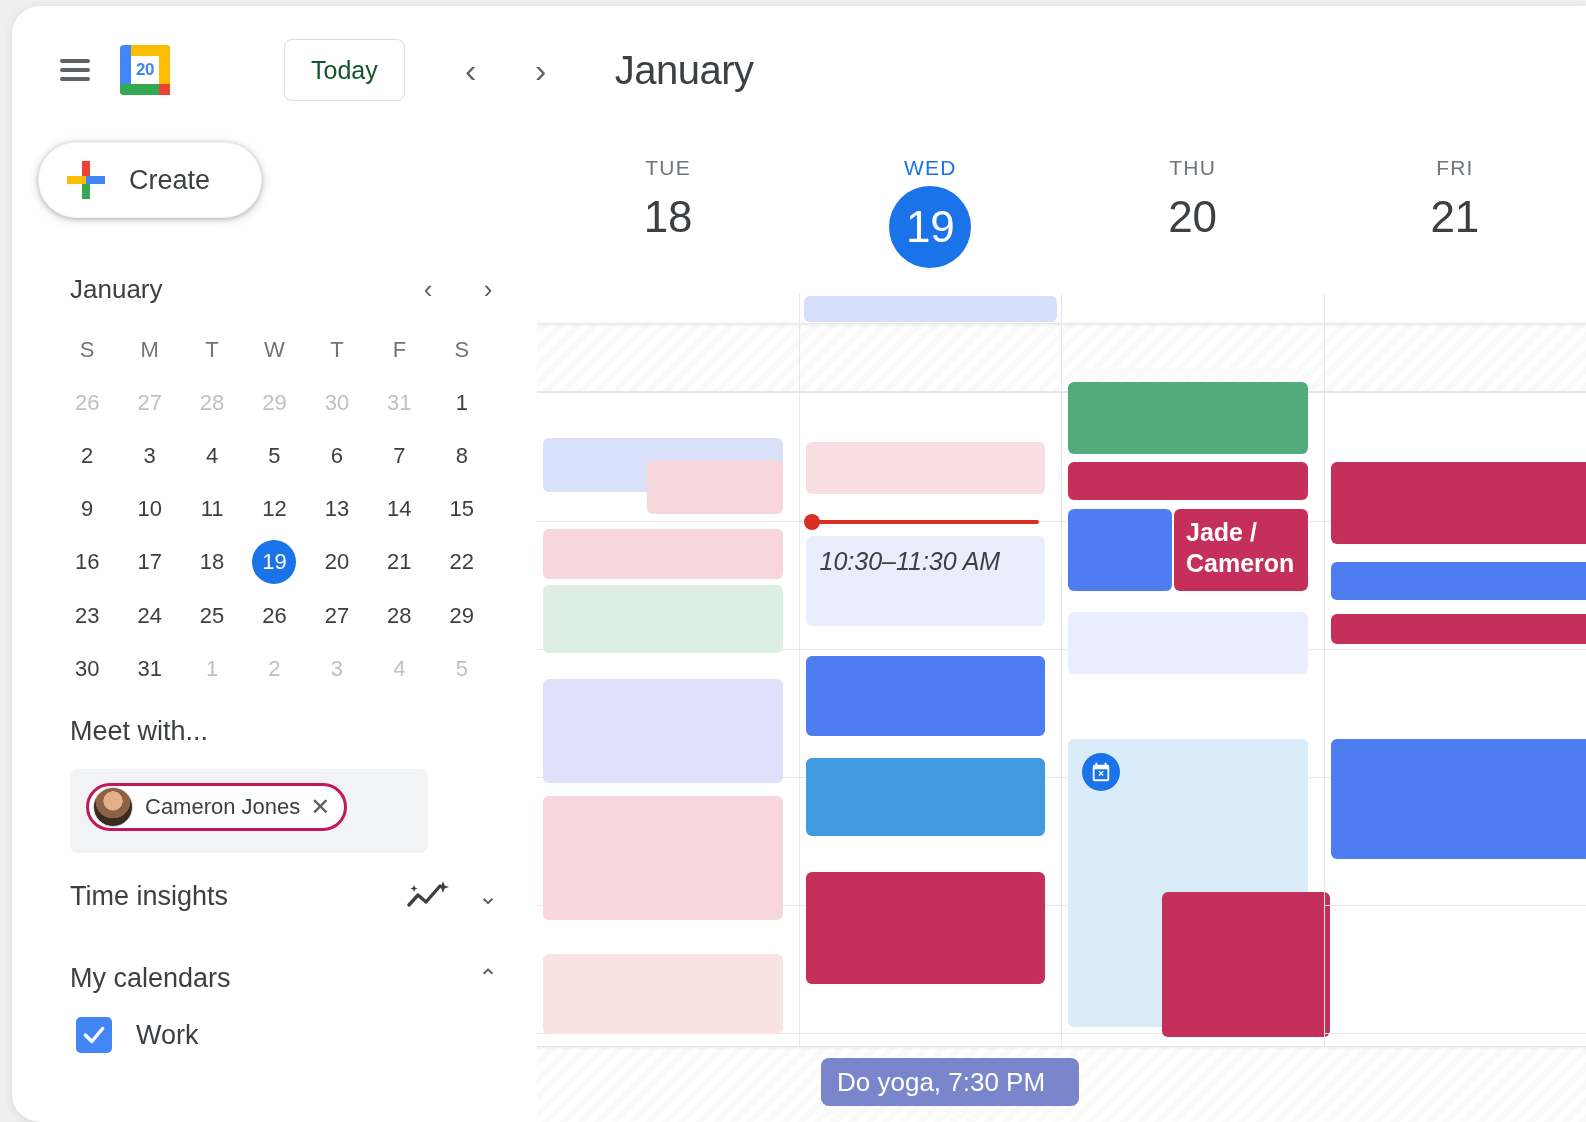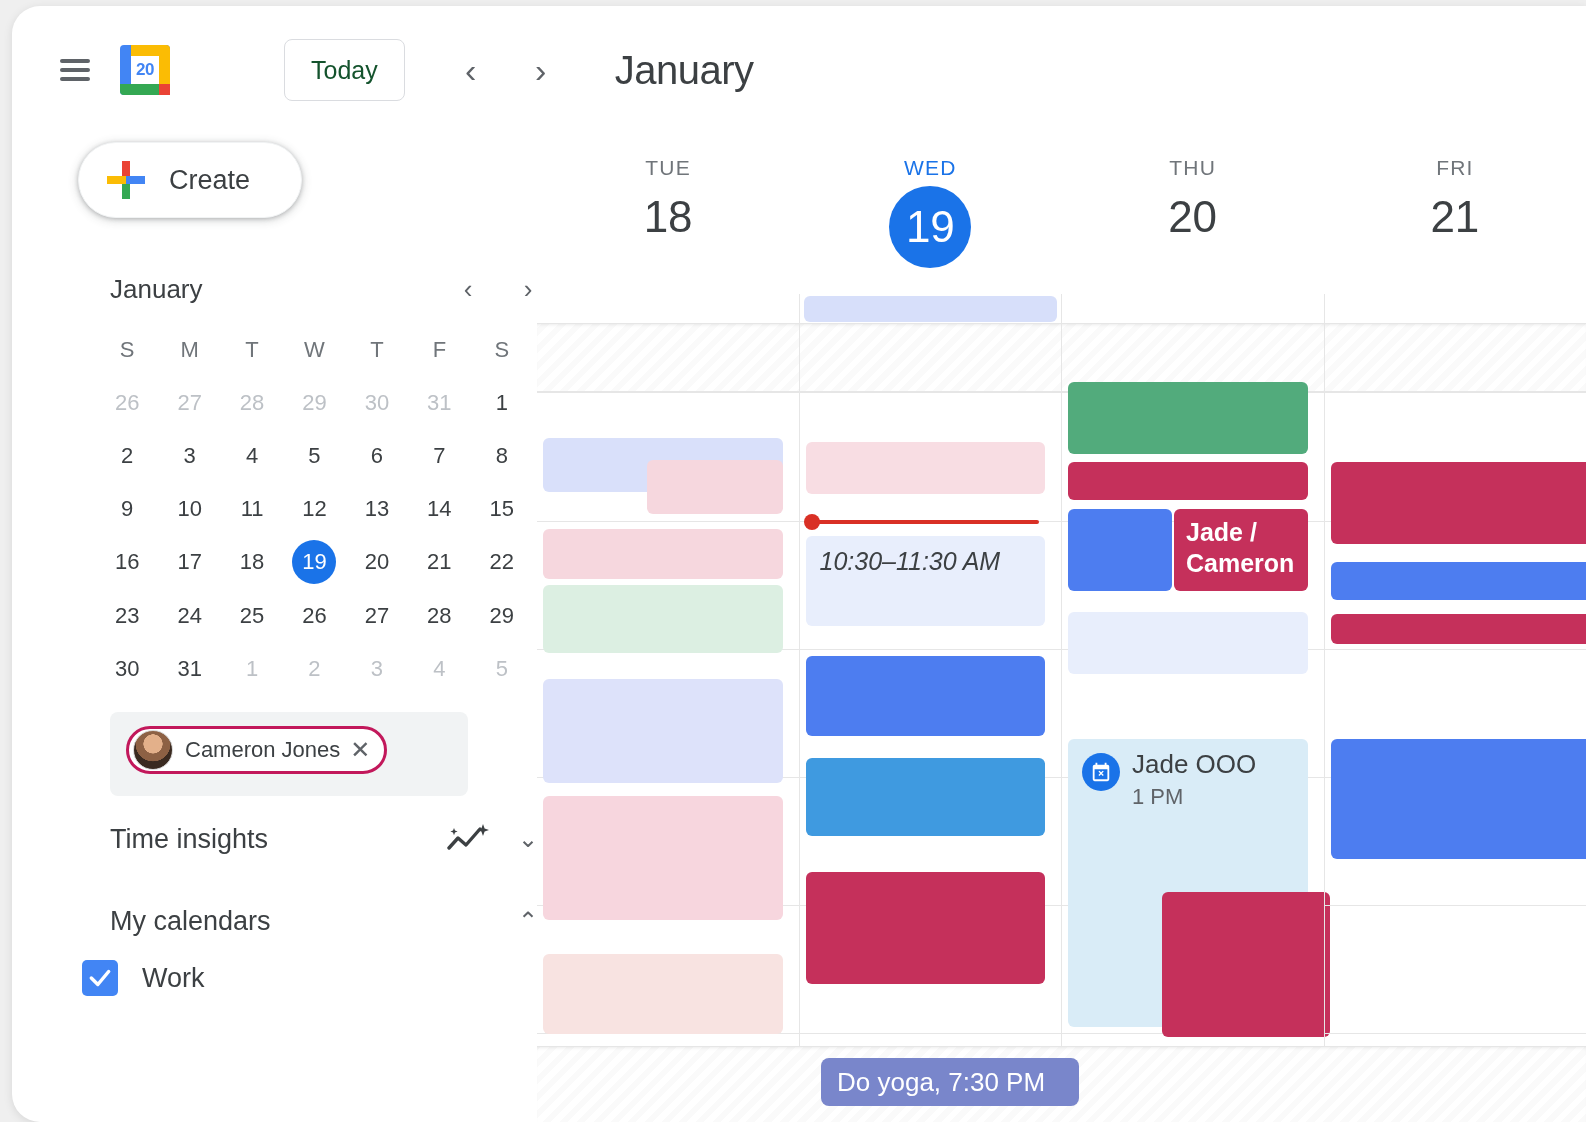--- a/index.html
+++ b/index.html
@@ -62,21 +62,20 @@
   #next-week { margin-left: 18px; }
   .month-title {
     margin-left: 48px; font-size: 40px; color: #3c4043; font-weight: 400;
     letter-spacing: -0.5px;
   }
 
   
   .sidebar {
     position: absolute; left: 0; top: 128px; width: 525px; bottom: 8px;
     background: #fff;
-    margin-left: 40px;
   }
   .create-btn {
     margin: 8px 0 0 26px; width: 224px; height: 76px;
     border-radius: 38px; background: #fff; border: 1px solid #f1f3f4;
     box-shadow: 0 1px 4px rgba(60,64,67,.30), 0 2px 8px 2px rgba(60,64,67,.15);
     display:flex; align-items:center; cursor:pointer;
   }
   .gplus { position: relative; width: 38px; height: 38px; margin-left: 28px; }
   .gplus i { position:absolute; display:block; }
   .gplus .v1 { left: 15px; top: 0;  width: 8px; height: 19px; background:#ea4335; }
@@ -136,21 +135,21 @@
     margin-top: 20px; width: 100%; border: 0; background: transparent;
     font-size: 24px; color:#3c4043; outline: none;
     font-family: "Liberation Sans", sans-serif;
     border-left: 2px solid #5f6368; padding-left: 2px;
   }
   .people-search::placeholder { color:#5f6368; }
 
   .spark { width:42px; height:34px; position:relative; }
 
   .cal-item {
-    margin: 22px 0 0 0; padding: 0 32px 0 30px; display:flex; align-items:center;
+    margin: 22px 0 0 0; padding: 0 32px 0 64px; display:flex; align-items:center;
     cursor:pointer;
   }
   .cbox {
     width: 36px; height: 36px; border-radius: 5px; flex:none;
     display:flex; align-items:center; justify-content:center;
   }
   .cbox svg { width: 26px; height: 26px; }
   .cal-label { margin-left: 24px; font-size: 27px; color:#3c4043; }
 
   
@@ -325,20 +324,21 @@
         <div class="mini-cell">29</div>
         <div class="mini-cell">30</div>
         <div class="mini-cell">31</div>
         <div class="mini-cell muted">1</div>
         <div class="mini-cell muted">2</div>
         <div class="mini-cell muted">3</div>
         <div class="mini-cell muted">4</div>
         <div class="mini-cell muted">5</div>
       </div>
 
+    <div class="sec-title">Meet with...</div>
 
     <div class="meetwith-box">
       <div class="chip">
         <div class="avatar"></div>
         <div class="chip-name">Cameron Jones</div>
         <div class="chip-x">✕</div>
       </div>
     </div>
 
     <div class="sec-title">
@@ -471,24 +471,20 @@
 
         <div class="ev" style="left:6px;right:16px;top:288px;height:62px;background:#e8eefc;"></div>
 
         <div class="ev" style="left:6px;right:16px;top:415px;height:288px;background:#d9ecf7;">
           <div class="ooo-icon">
             <svg viewBox="0 0 24 24" fill="#fff">
               <path d="M19 4h-1V2h-2v2H8V2H6v2H5a2 2 0 0 0-2 2v14a2 2 0 0 0 2 2h14a2 2 0 0 0 2-2V6a2 2 0 0 0-2-2zm0 16H5V9h14v11z"></path>
               <path d="M9.4 11.4L12 14l2.6-2.6 1.4 1.4L13.4 15.4 16 18l-1.4 1.4L12 16.8 9.4 19.4 8 18l2.6-2.6L8 12.8z" transform="scale(0.72) translate(4.8,3.2)"></path>
             </svg>
           </div>
-          <div class="ooo-body">
-            <div class="ooo-title">Jade OOO</div>
-            <div class="ooo-sub">1 PM</div>
-          </div>
         </div>
 
 
         <div class="ev" style="left:100px;right:-6px;top:568px;height:145px;background:#c5305b;"></div>
       </div>
 
       <div class="daycol">
         <div class="hline" style="top:68px"></div>
         <div class="hline" style="top:197px"></div>
         <div class="hline" style="top:325px"></div>

